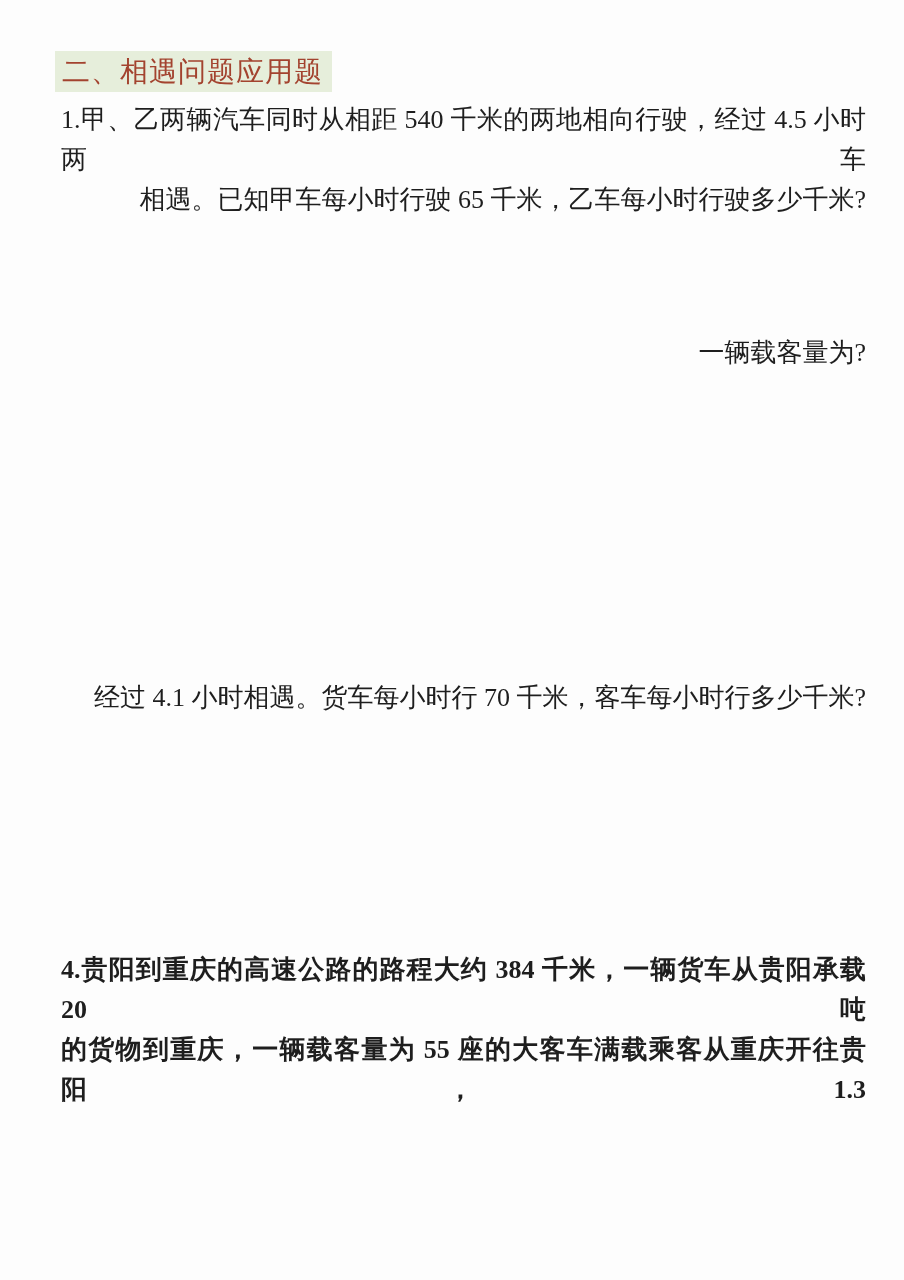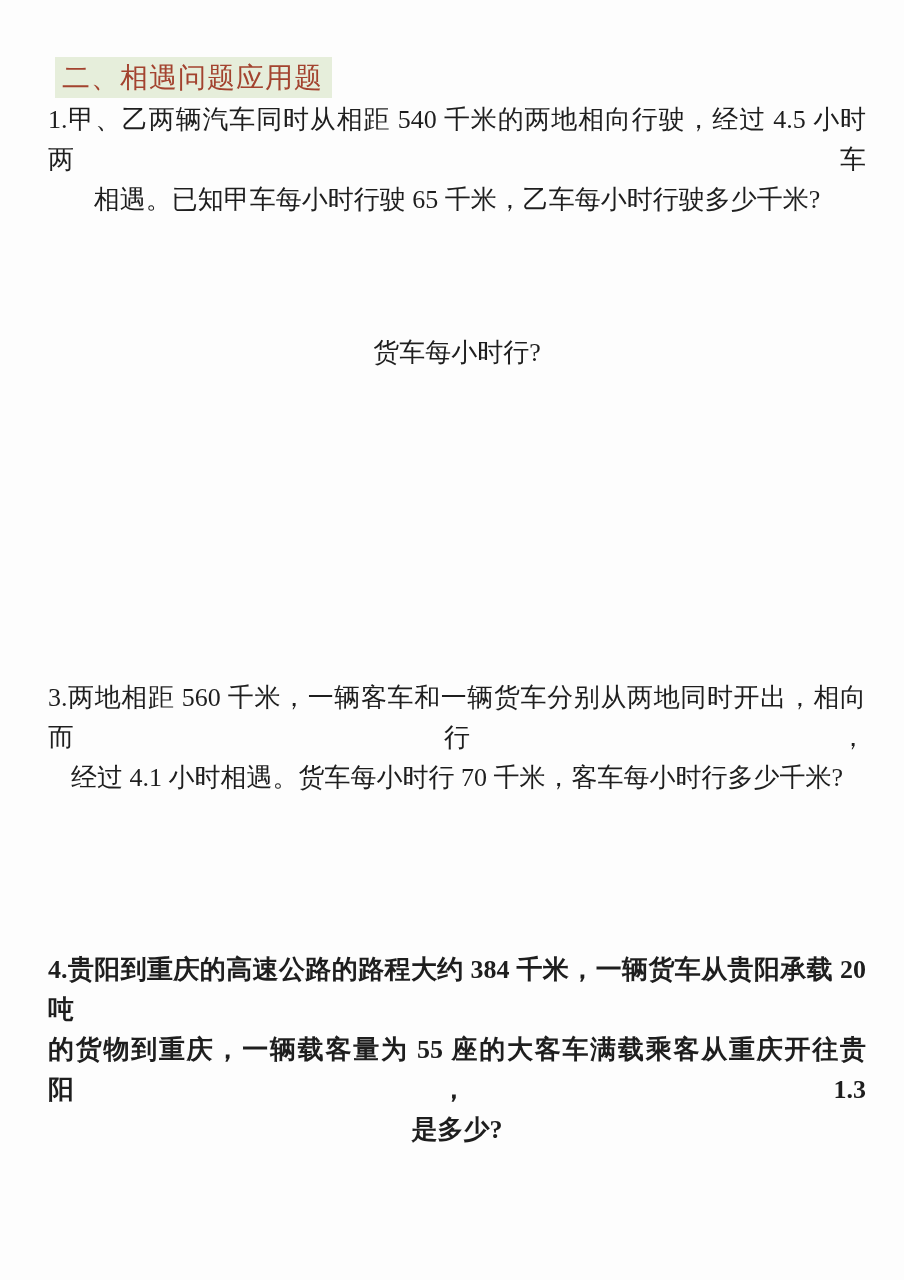--- a/index.html
+++ b/index.html
@@ -14,21 +14,21 @@
   }
   .page {
     position: relative;
     width: 904px;
     height: 1280px;
     overflow: hidden;
     background: var(--page-background, #fdfdfd);
   }
   .section-title {
     position: absolute;
-    top: 57px;
+    top: 51px;
     left: 55px;
     margin: 0;
     font-weight: 400;
   }
   .section-title .highlight {
     display: inline-block;
     background: var(--title-highlight, #e6eedb);
     color: var(--title-text, #a3432f);
     font-size: 28px;
     line-height: 1;
@@ -37,25 +37,26 @@
   }
   .problem {
     position: absolute;
     left: 48px;
     width: 818px;
     color: var(--body-text, #1e1e1e);
   }
   .problem .line {
     font-size: 26px;
     line-height: 40px;
-    text-align: center;
+    text-align: right;
   }
   .problem .line.fill {
     text-align: justify;
     text-align-last: justify;
+    margin-left: 13px;
   }
   #problem-1 { top: 100px; }
   #problem-2 { top: 333px; }
   #problem-3 { top: 678px; }
   #problem-4 { top: 950px; font-weight: bold; }
 </style>
 </head>
 <body>
 
 <div class="page">
@@ -63,27 +64,25 @@
   <h2 class="section-title">
     <span class="highlight">二、相遇问题应用题</span>
   </h2>
 
   <div class="problem" id="problem-1">
     <div class="line fill">1.甲、乙两辆汽车同时从相距 540 千米的两地相向行驶，经过 4.5 小时两车</div>
     <div class="line">相遇。已知甲车每小时行驶 65 千米，乙车每小时行驶多少千米?</div>
   </div>
 
   <div class="problem" id="problem-2">
-    <div class="line">货车每小时行?</div>
+    <div class="line">一辆载客量为?</div>
   </div>
 
   <div class="problem" id="problem-3">
-    <div class="line fill">3.两地相距 560 千米，一辆客车和一辆货车分别从两地同时开出，相向而行，</div>
     <div class="line">经过 4.1 小时相遇。货车每小时行 70 千米，客车每小时行多少千米?</div>
   </div>
 
   <div class="problem" id="problem-4">
     <div class="line fill">4.贵阳到重庆的高速公路的路程大约 384 千米，一辆货车从贵阳承载 20 吨</div>
     <div class="line fill">的货物到重庆，一辆载客量为 55 座的大客车满载乘客从重庆开往贵阳，1.3</div>
-    <div class="line">是多少?</div>
   </div>
 
 </div>
 
 </body></html>

